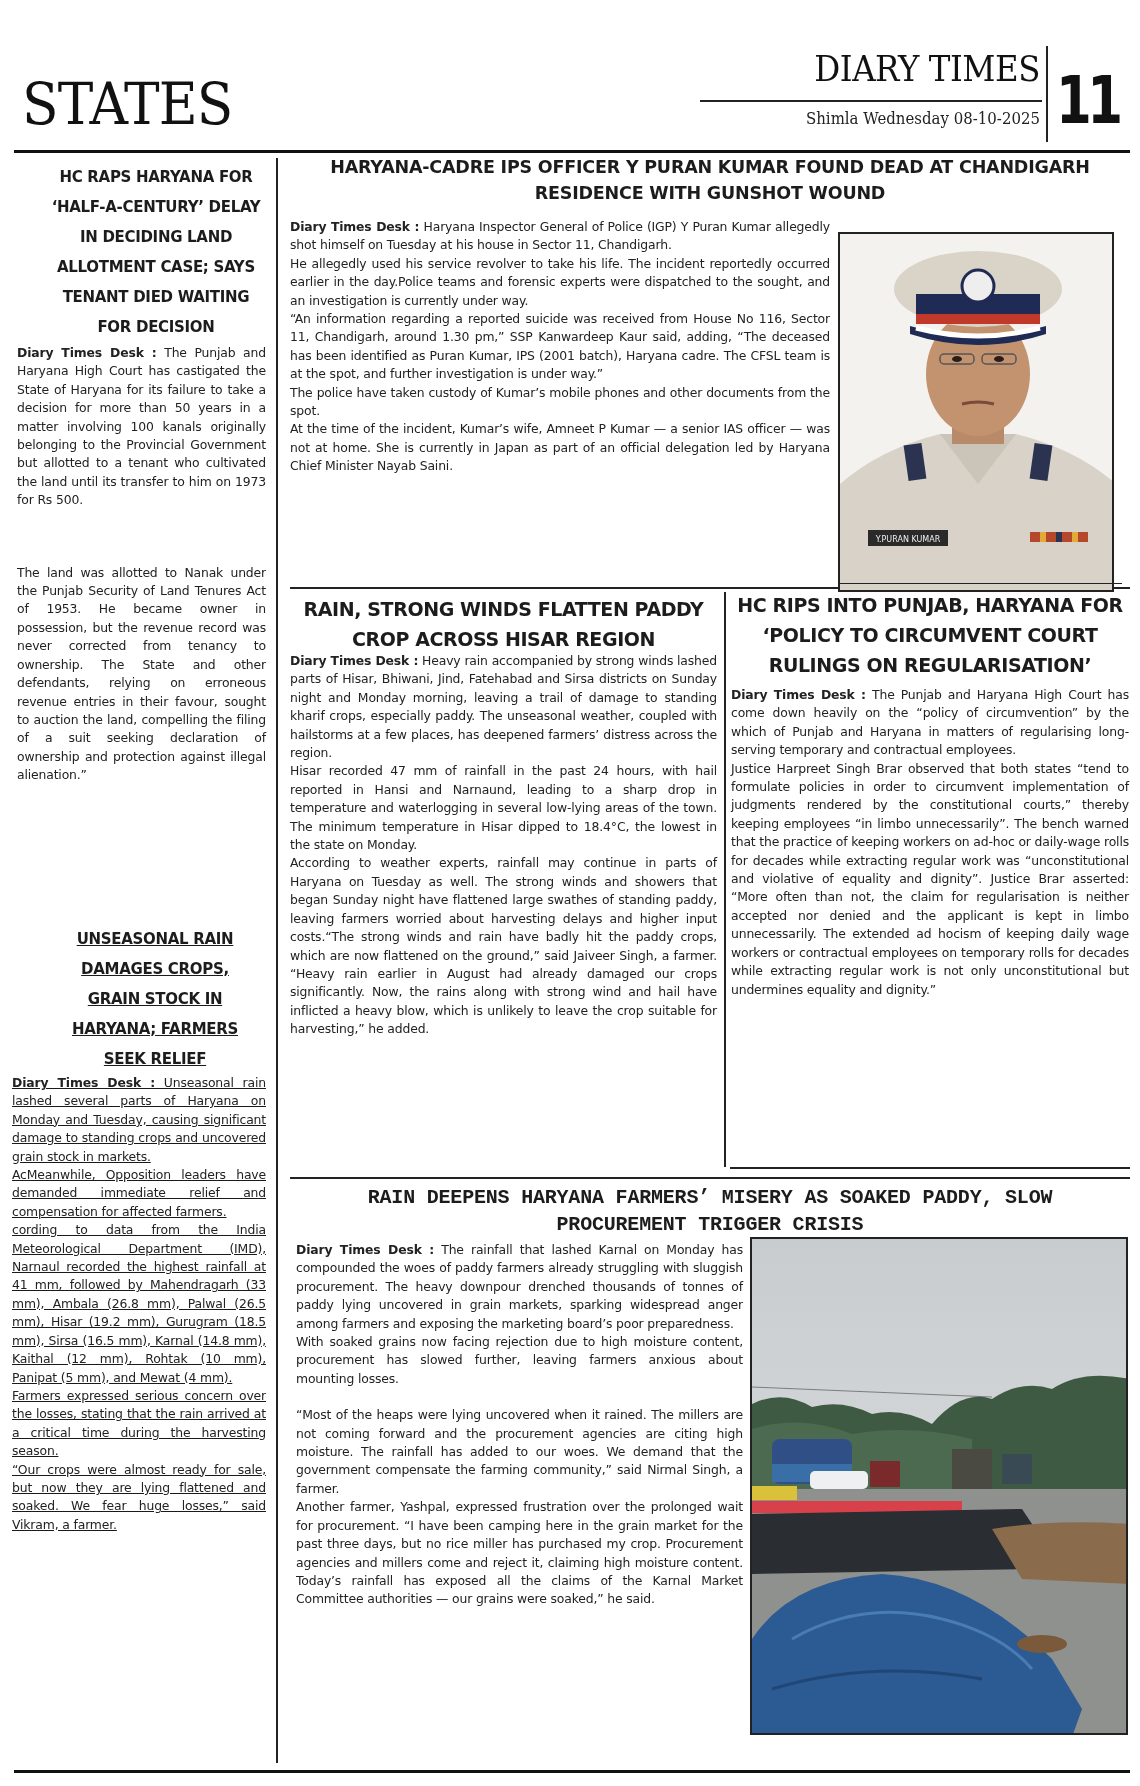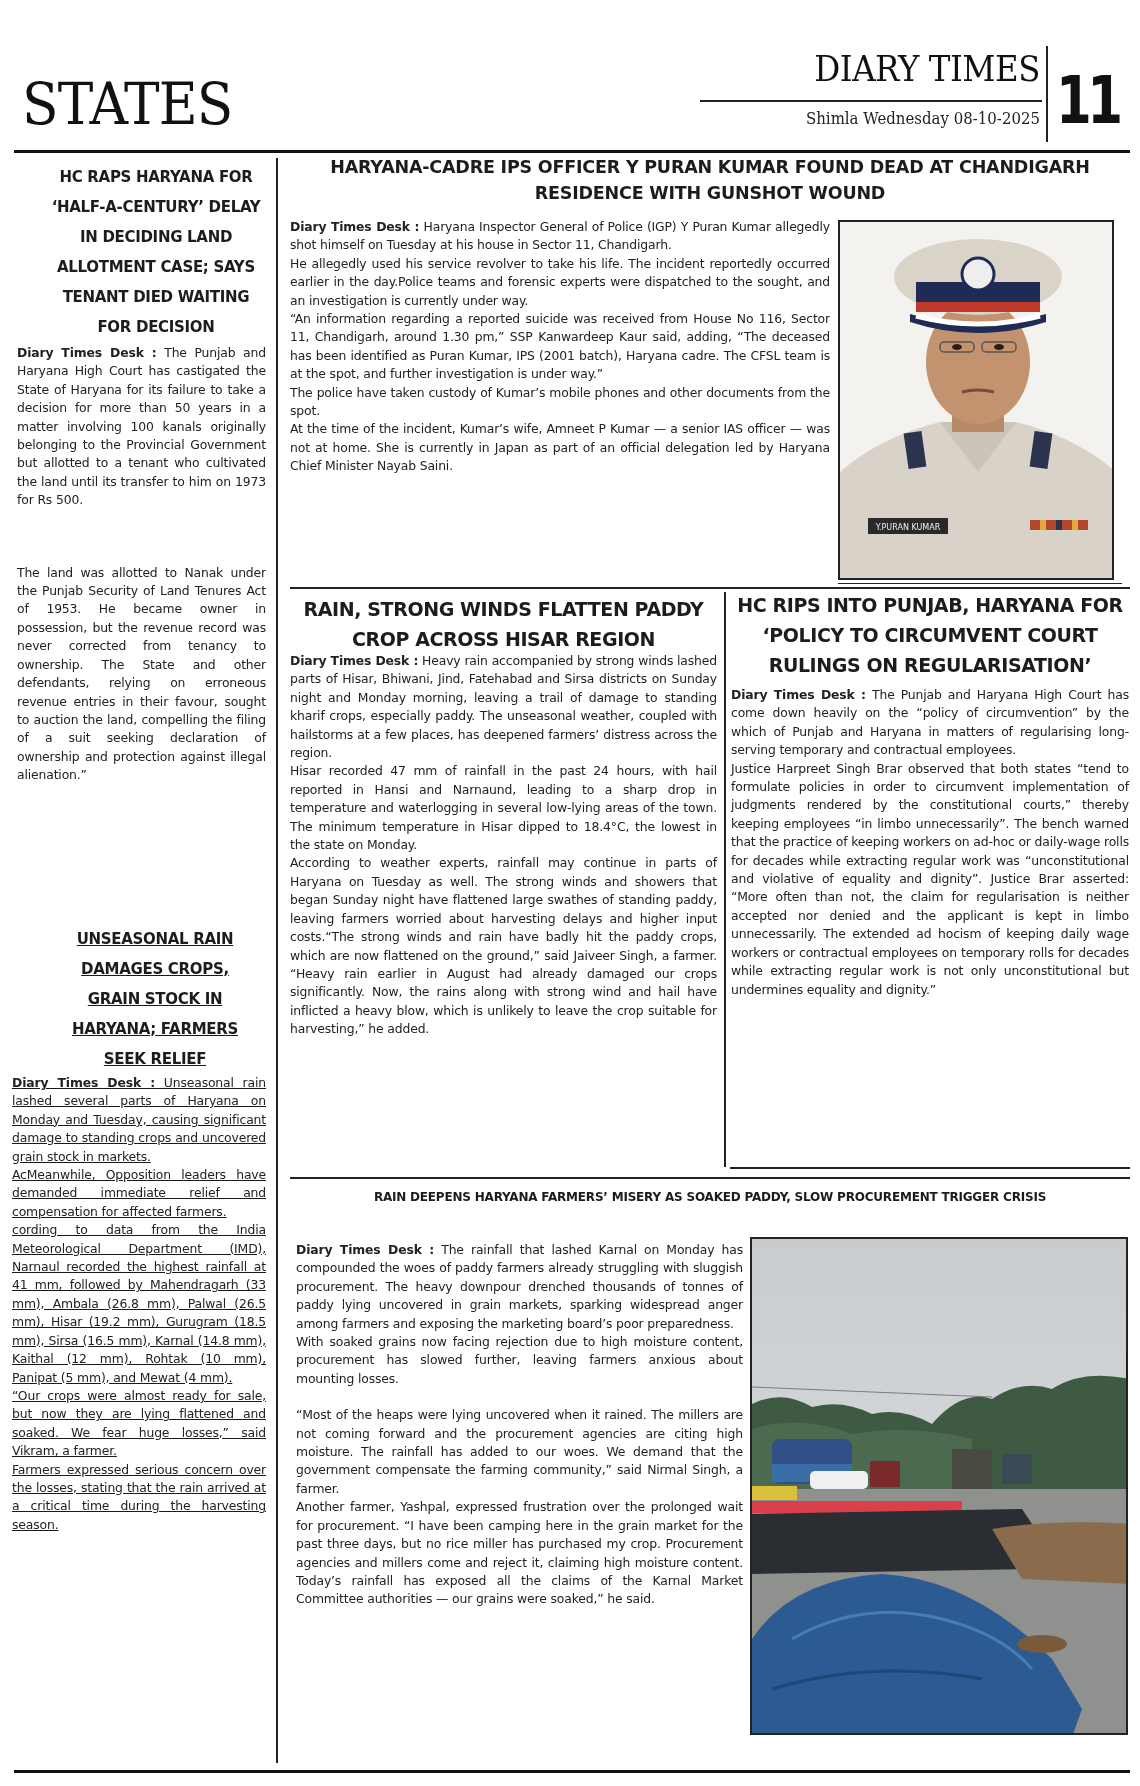--- a/index.html
+++ b/index.html
@@ -61,35 +61,35 @@
     <p>The land was allotted to Nanak under the Punjab Security of Land Tenures Act of 1953. He became owner in possession, but the revenue record was never corrected from tenancy to ownership. The State and other defendants, relying on erroneous revenue entries in their favour, sought to auction the land, compelling the filing of a suit seeking declaration of ownership and protection against illegal alienation.”</p>
   </div>
 </article>
 
 <article class="abs" style="left:12px; top:924px; width:254px;text-decoration:underline;">
   <h2 class="headline h-left" style="padding:0 14px;">UNSEASONAL RAIN DAMAGES CROPS, GRAIN STOCK IN HARYANA; FARMERS SEEK RELIEF</h2>
   <div class="body" style="">
     <p><span class="lead">Diary Times Desk :</span><span> Unseasonal rain lashed several parts of Haryana on Monday and Tuesday, causing significant damage to standing crops and uncovered grain stock in markets.</span></p>
     <p>AcMeanwhile, Opposition leaders have demanded immediate relief and compensation for affected farmers.</p>
     <p>cording to data from the India Meteorological Department (IMD), Narnaul recorded the highest rainfall at 41 mm, followed by Mahendragarh (33 mm), Ambala (26.8 mm), Palwal (26.5 mm), Hisar (19.2 mm), Gurugram (18.5 mm), Sirsa (16.5 mm), Karnal (14.8 mm), Kaithal (12 mm), Rohtak (10 mm), Panipat (5 mm), and Mewat (4 mm).</p>
+    <p>Farmers expressed serious concern over the losses, stating that the rain arrived at a critical time during the harvesting season.</p>
     <p>“Our crops were almost ready for sale, but now they are lying flattened and soaked. We fear huge losses,” said Vikram, a farmer.</p>
-    <p>Farmers expressed serious concern over the losses, stating that the rain arrived at a critical time during the harvesting season.</p>
   </div>
 </article>
 
 <article class="abs" style="left:290px; top:152px; width:840px; height:430px;">
   <h2 class="headline h-wide" style="padding:2px 8px 0;">HARYANA-CADRE IPS OFFICER Y PURAN KUMAR FOUND DEAD AT CHANDIGARH RESIDENCE WITH GUNSHOT WOUND</h2>
   <div class="body abs" style="left:0; top:66px; width:540px;">
     <p><span class="lead">Diary Times Desk :</span><span> Haryana Inspector General of Police (IGP) Y Puran Kumar allegedly shot himself on Tuesday at his house in Sector 11, Chandigarh.</span></p>
     <p>He allegedly used his service revolver to take his life. The incident reportedly occurred earlier in the day.Police teams and forensic experts were dispatched to the sought, and an investigation is currently under way.</p>
     <p>“An information regarding a reported suicide was received from House No 116, Sector 11, Chandigarh, around 1.30 pm,” SSP Kanwardeep Kaur said, adding, “The deceased has been identified as Puran Kumar, IPS (2001 batch), Haryana cadre. The CFSL team is at the spot, and further investigation is under way.”</p>
     <p>The police have taken custody of Kumar’s mobile phones and other documents from the spot.</p>
     <p>At the time of the incident, Kumar’s wife, Amneet P Kumar — a senior IAS officer — was not at home. She is currently in Japan as part of an official delegation led by Haryana Chief Minister Nayab Saini.</p>
   </div>
-  <div class="abs photo" style="left:548px; top:68px; width:276px; height:360px; background:#ef4444;">
+  <div class="abs photo" style="left:548px; top:80px; width:276px; height:360px; background:#ef4444;">
     <svg width="276" height="360" viewBox="0 0 276 360">
       <rect width="276" height="360" fill="#f4f2ef"></rect>
 
       <path d="M0 250 Q40 215 100 200 L176 200 Q236 215 276 250 L276 360 L0 360 Z" fill="#d8d2c8"></path>
       <path d="M100 200 L138 250 L176 200 Z" fill="#cbc4b8"></path>
 
       <rect x="66" y="210" width="18" height="36" fill="#2b3350" transform="rotate(-8 75 228)"></rect>
       <rect x="192" y="210" width="18" height="36" fill="#2b3350" transform="rotate(8 201 228)"></rect>
 
       <rect x="112" y="170" width="52" height="40" fill="#b88a6a"></rect>
@@ -131,21 +131,21 @@
 <article class="abs" style="left:731px; top:590px; width:398px;">
   <h2 class="headline h-mid" style="padding:0 6px;">HC RIPS INTO PUNJAB, HARYANA FOR ‘POLICY TO CIRCUMVENT COURT RULINGS ON REGULARISATION’</h2>
   <div class="body" style="margin-top:6px;">
     <p><span class="lead">Diary Times Desk :</span><span> The Punjab and Haryana High Court has come down heavily on the “policy of circumvention” by the which of Punjab and Haryana in matters of regularising long-serving temporary and contractual employees.</span></p>
     <p>Justice Harpreet Singh Brar observed that both states “tend to formulate policies in order to circumvent implementation of judgments rendered by the constitutional courts,” thereby keeping employees “in limbo unnecessarily”. The bench warned that the practice of keeping workers on ad-hoc or daily-wage rolls for decades while extracting regular work was “unconstitutional and violative of equality and dignity”. Justice Brar asserted: “More often than not, the claim for regularisation is neither accepted nor denied and the applicant is kept in limbo unnecessarily. The extended ad hocism of keeping daily wage workers or contractual employees on temporary rolls for decades while extracting regular work is not only unconstitutional but undermines equality and dignity.”</p>
   </div>
 </article>
 <div class="abs hrule" style="left:730px; top:1167px; width:400px;"></div>
 
 <article class="abs" style="left:290px; top:1184px; width:840px;">
-  <h2 class="headline h-wide" style="padding:0 70px; font-size:12px; line-height:27px;">RAIN DEEPENS HARYANA FARMERS’ MISERY AS SOAKED PADDY, SLOW PROCUREMENT TRIGGER CRISIS</h2>
+  <h2 class="headline h-wide" style="padding:0 70px; font-size:20px; line-height:27px;font-family:Liberation Mono, monospace;">RAIN DEEPENS HARYANA FARMERS’ MISERY AS SOAKED PADDY, SLOW PROCUREMENT TRIGGER CRISIS</h2>
   <div class="body abs" style="left:6px; top:57px; width:447px;">
     <p><span class="lead">Diary Times Desk :</span><span> The rainfall that lashed Karnal on Monday has compounded the woes of paddy farmers already struggling with sluggish procurement. The heavy downpour drenched thousands of tonnes of paddy lying uncovered in grain markets, sparking widespread anger among farmers and exposing the marketing board’s poor preparedness.</span></p>
     <p>With soaked grains now facing rejection due to high moisture content, procurement has slowed further, leaving farmers anxious about mounting losses.</p>
     <div class="gap"></div>
     <p>“Most of the heaps were lying uncovered when it rained. The millers are not coming forward and the procurement agencies are citing high moisture. The rainfall has added to our woes. We demand that the government compensate the farming community,” said Nirmal Singh, a farmer.</p>
     <p>Another farmer, Yashpal, expressed frustration over the prolonged wait for procurement. “I have been camping here in the grain market for the past three days, but no rice miller has purchased my crop. Procurement agencies and millers come and reject it, claiming high moisture content. Today’s rainfall has exposed all the claims of the Karnal Market Committee authorities — our grains were soaked,” he said.</p>
   </div>
   <div class="abs photo" style="left:460px; top:53px; width:378px; height:498px;">
     <svg width="378" height="498" viewBox="0 0 378 498">
       <defs>

